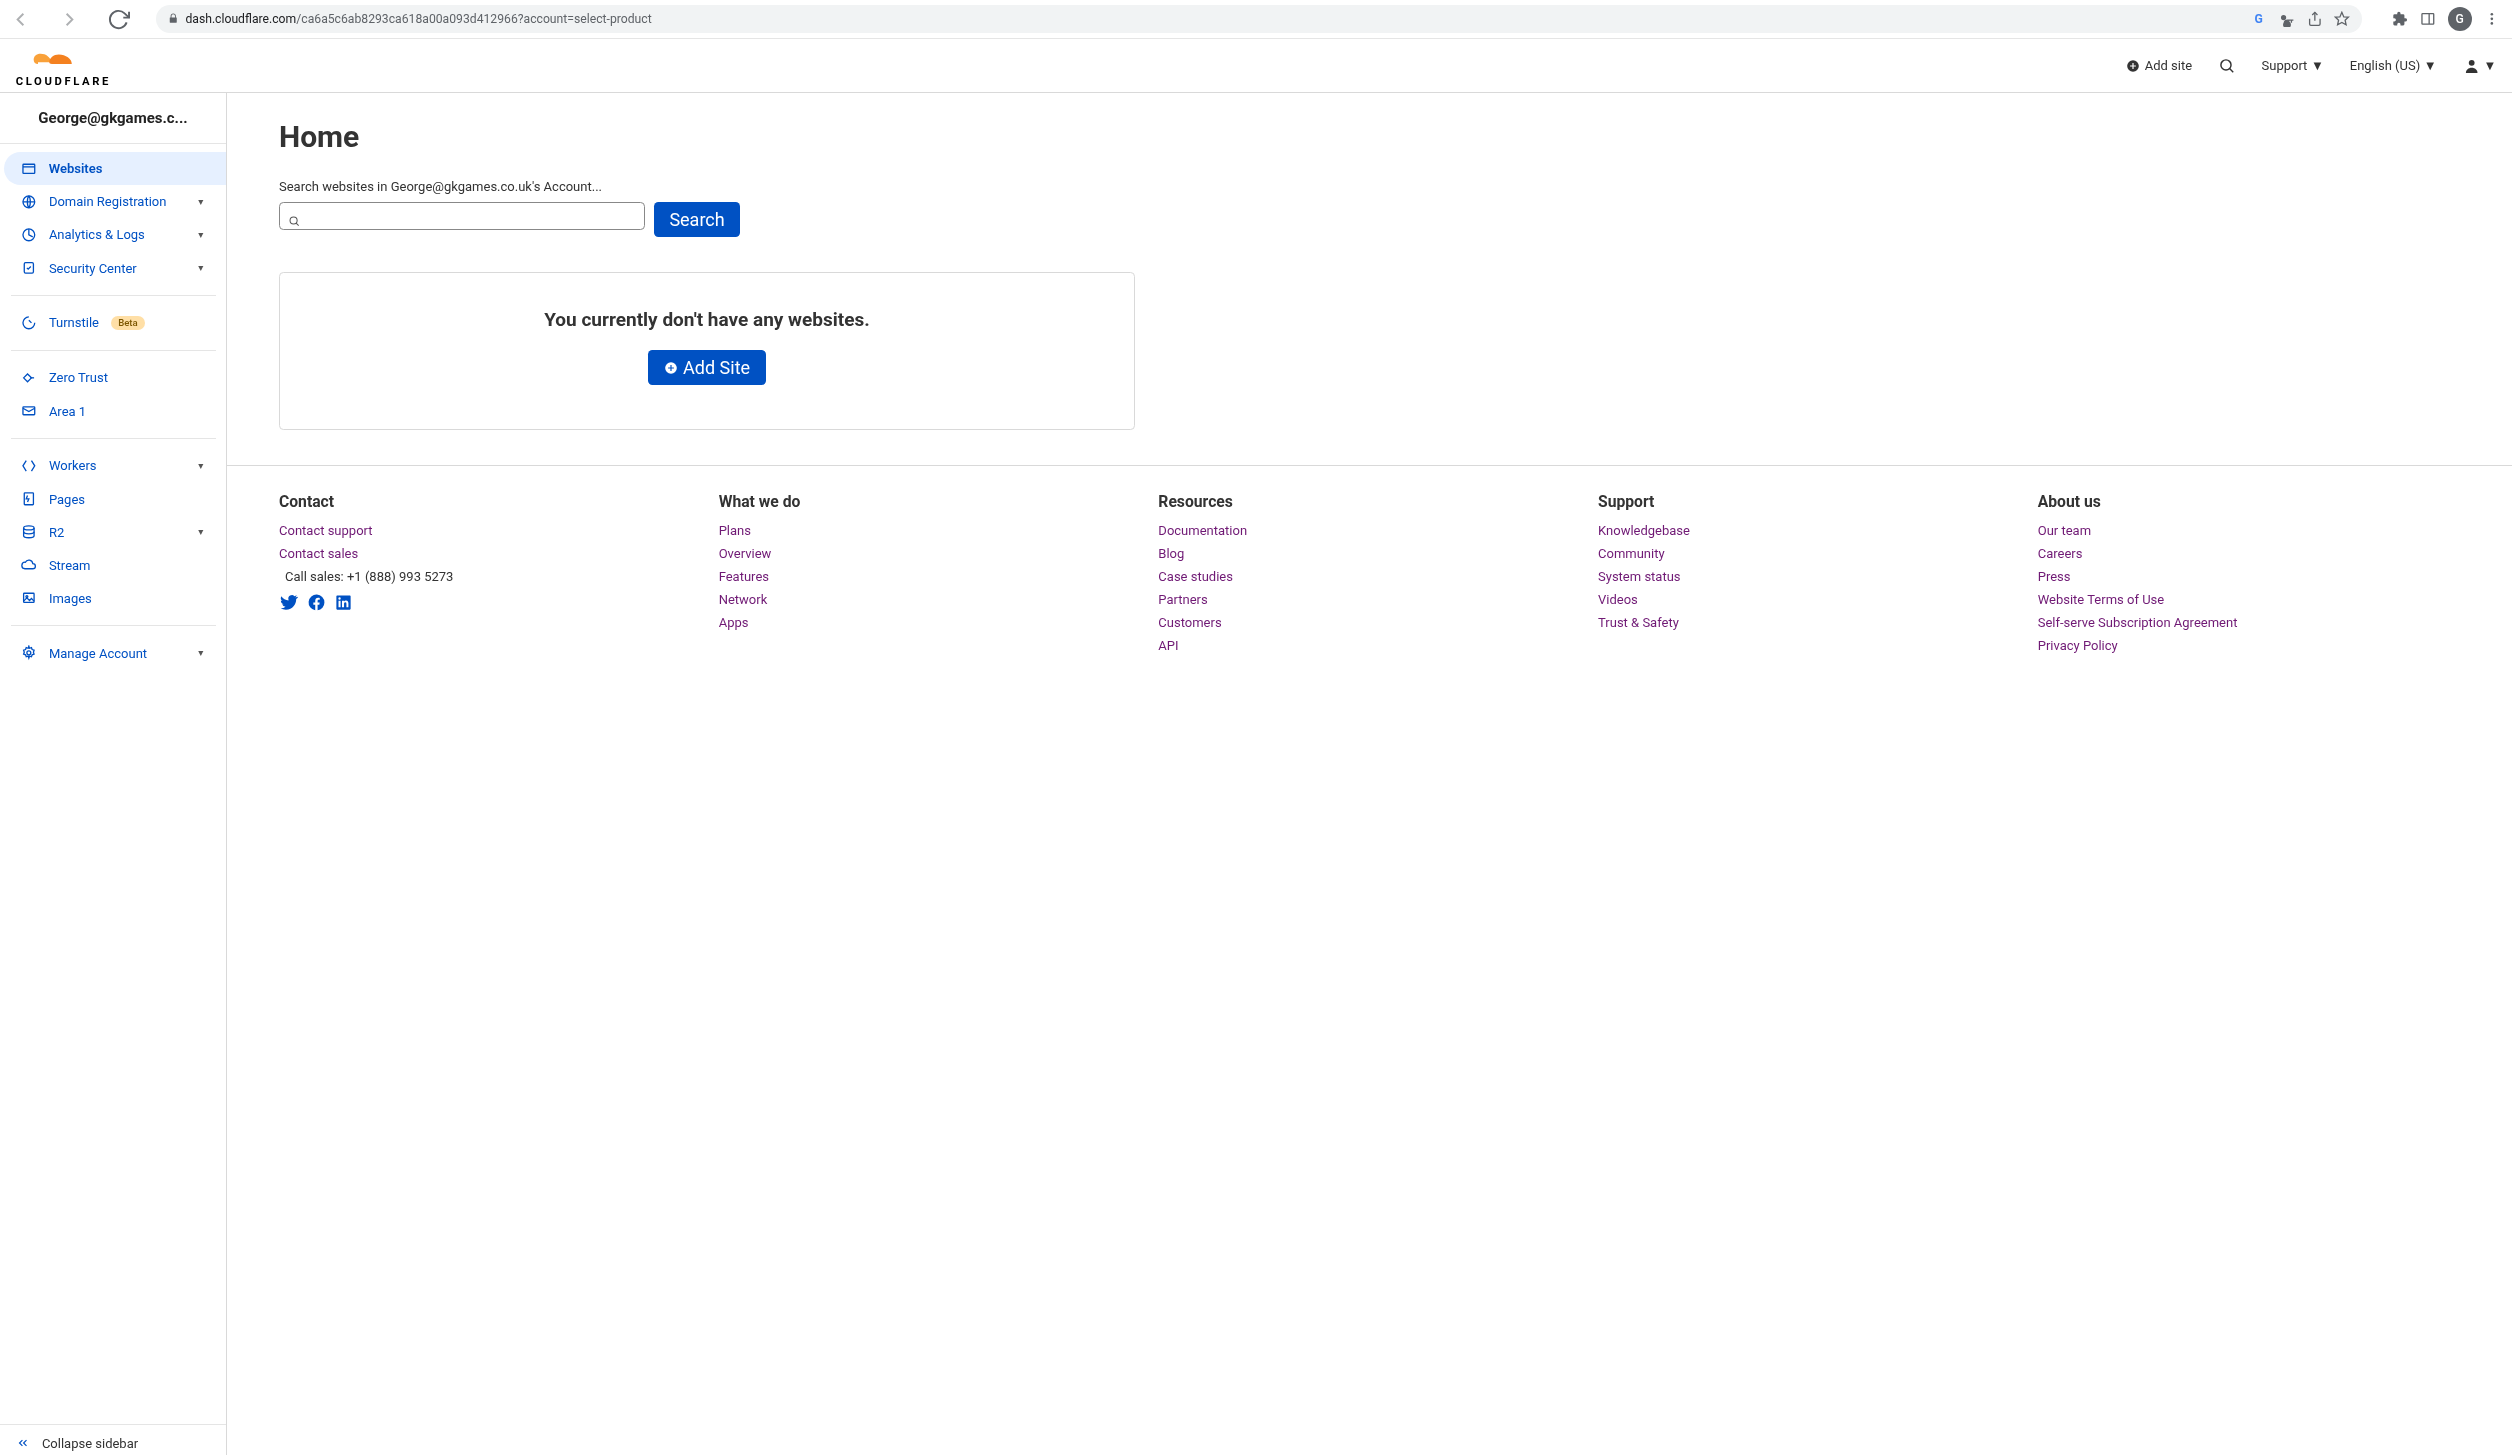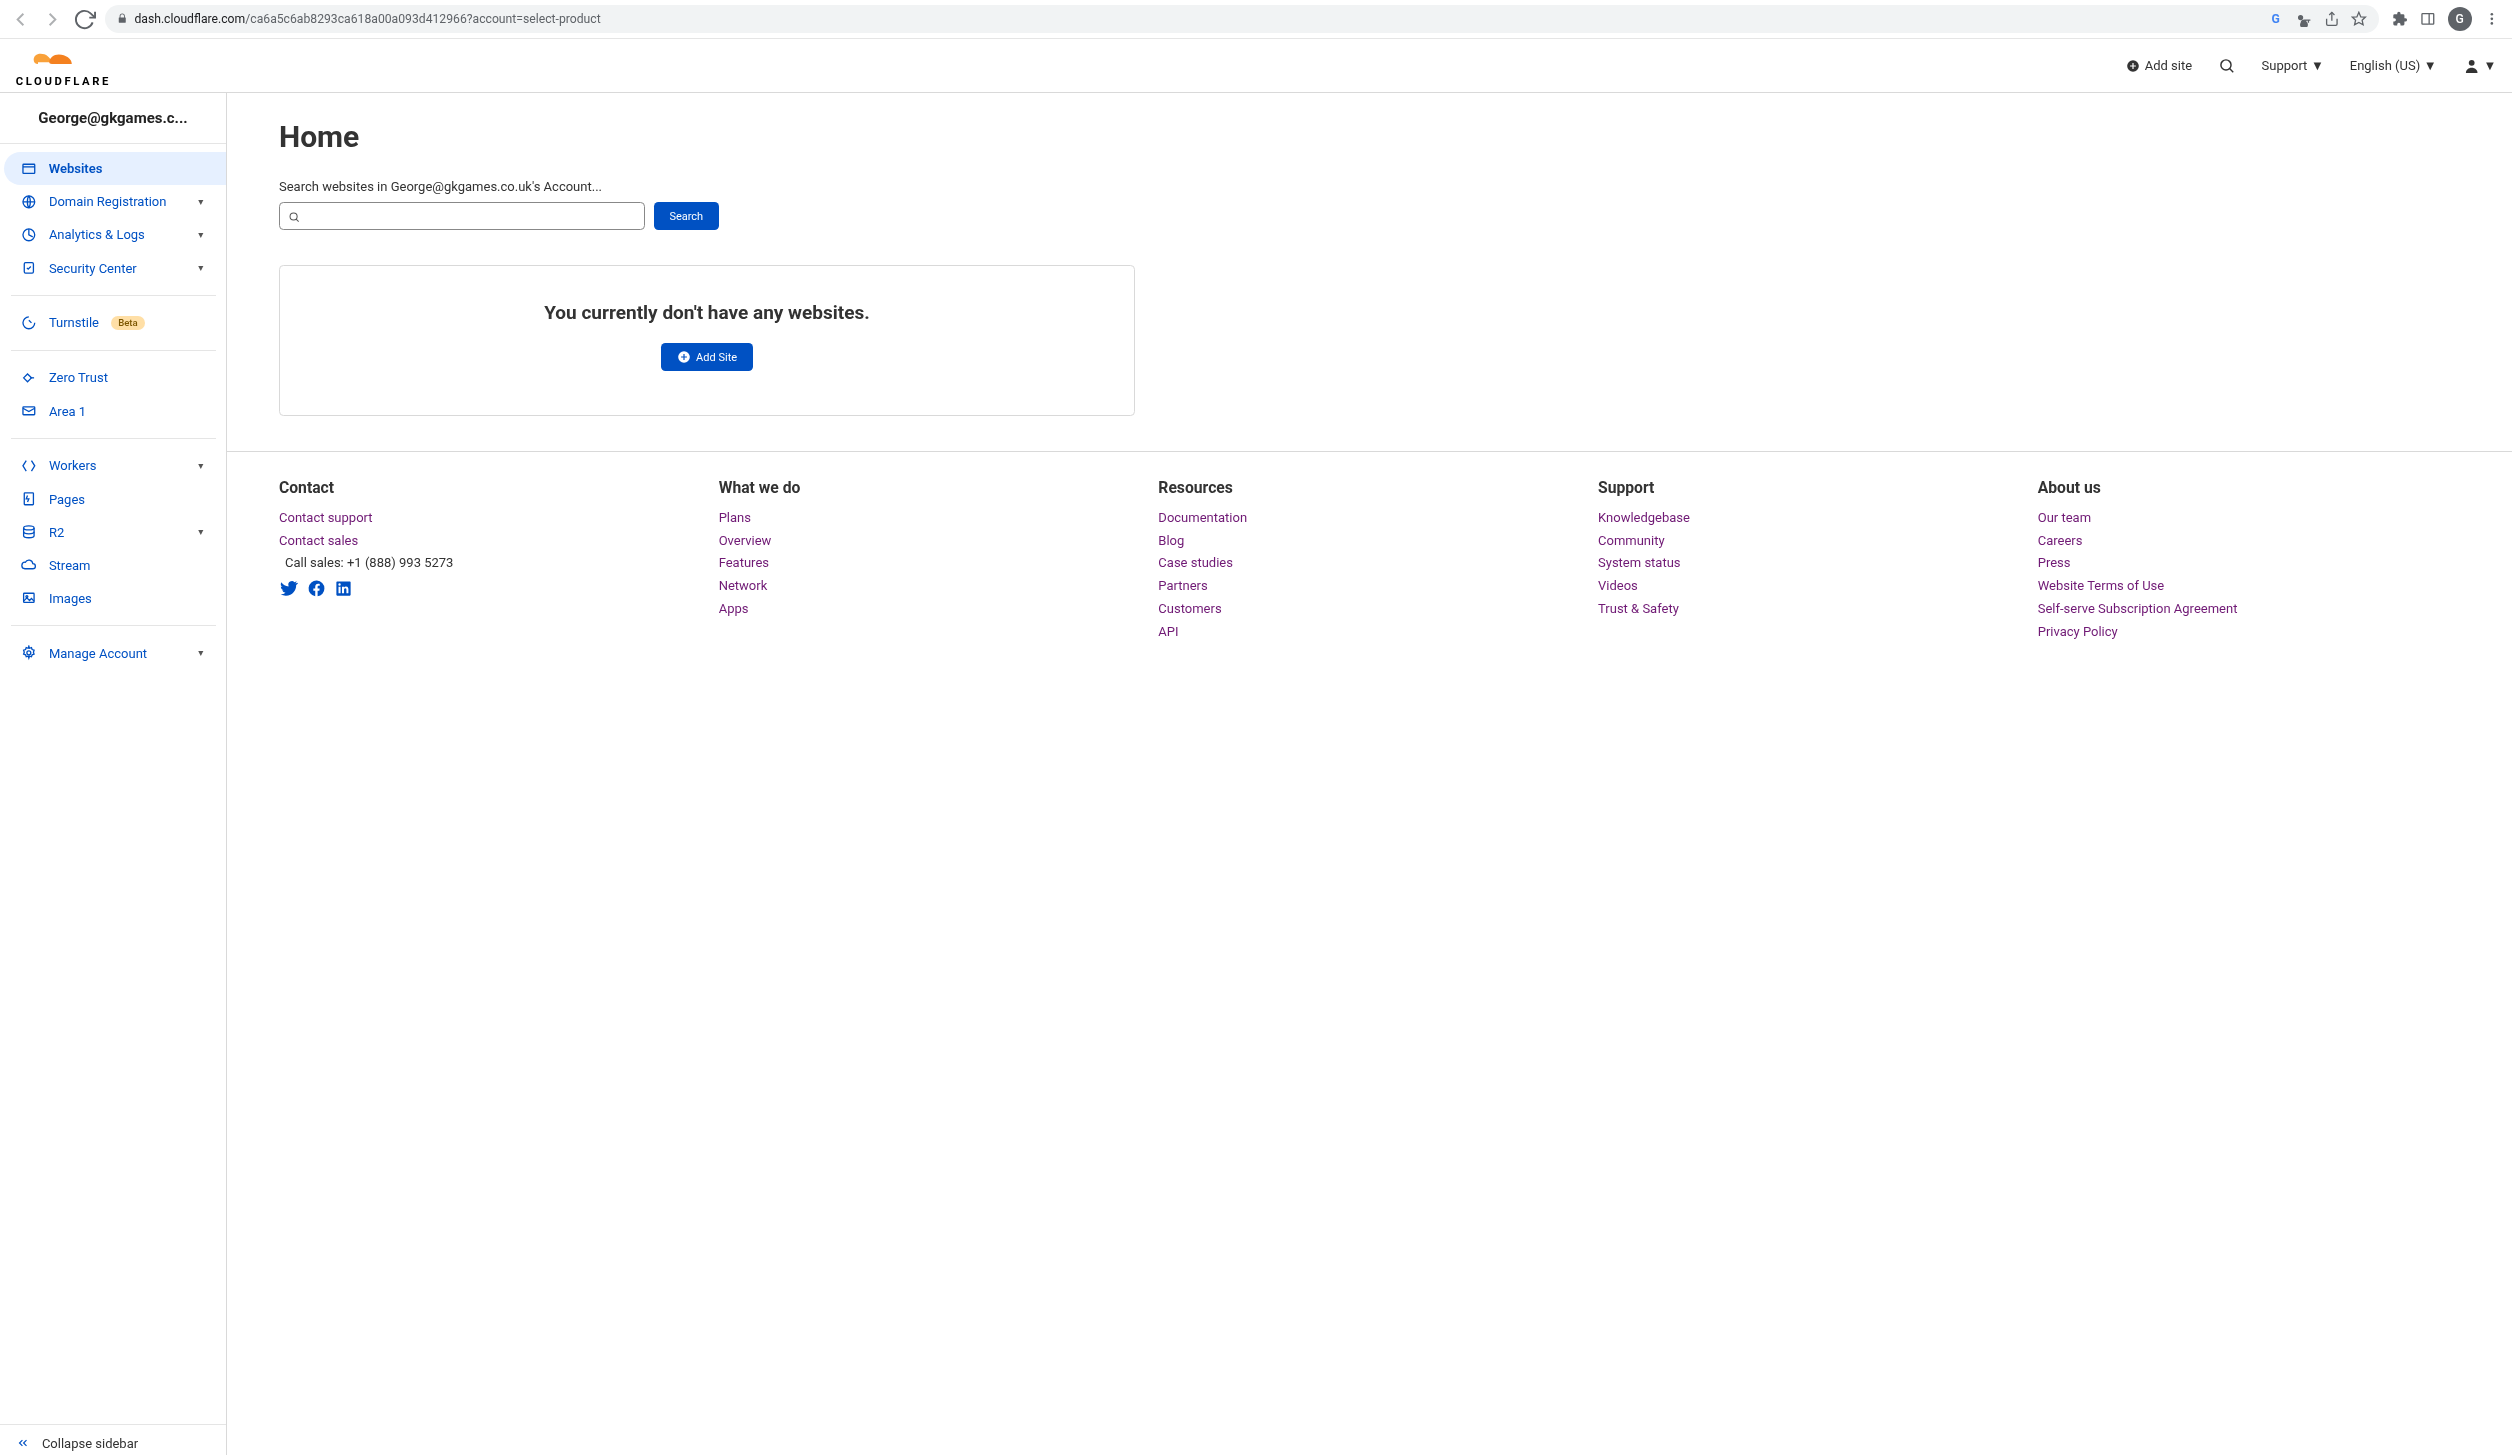--- a/index.html
+++ b/index.html
@@ -10,21 +10,21 @@
     }
     body {
       background: #fff;
       color: #333;
     }
     
     .browser-bar {
       display: flex;
       align-items: center;
       padding: 5.2px 8.7px;
-      gap: 9px;
+      gap: 26px;
       background: #fff;
       border-bottom: 0.9px solid #e5e5e5;
     }
     .nav-btn {
       width: 23px;
       height: 23px;
       display: flex;
       align-items: center;
       justify-content: center;
       color: #5f6368;
@@ -258,21 +258,21 @@
       border: 0.9px solid #888;
       border-radius: 4.4px;
       font-size: 12.2px;
     }
     .btn {
       background: #0051c3;
       color: #fff;
       border: none;
       border-radius: 4.4px;
       padding: 7px 15.7px;
-      font-size: 11px;
+      font-size: 18px;
       cursor: pointer;
       display: inline-flex;
       align-items: center;
       gap: 5.2px;
     }
     .empty-box {
       border: 0.9px solid #d9d9d9;
       border-radius: 4.4px;
       padding: 35px 17.4px 44px;
       text-align: center;

